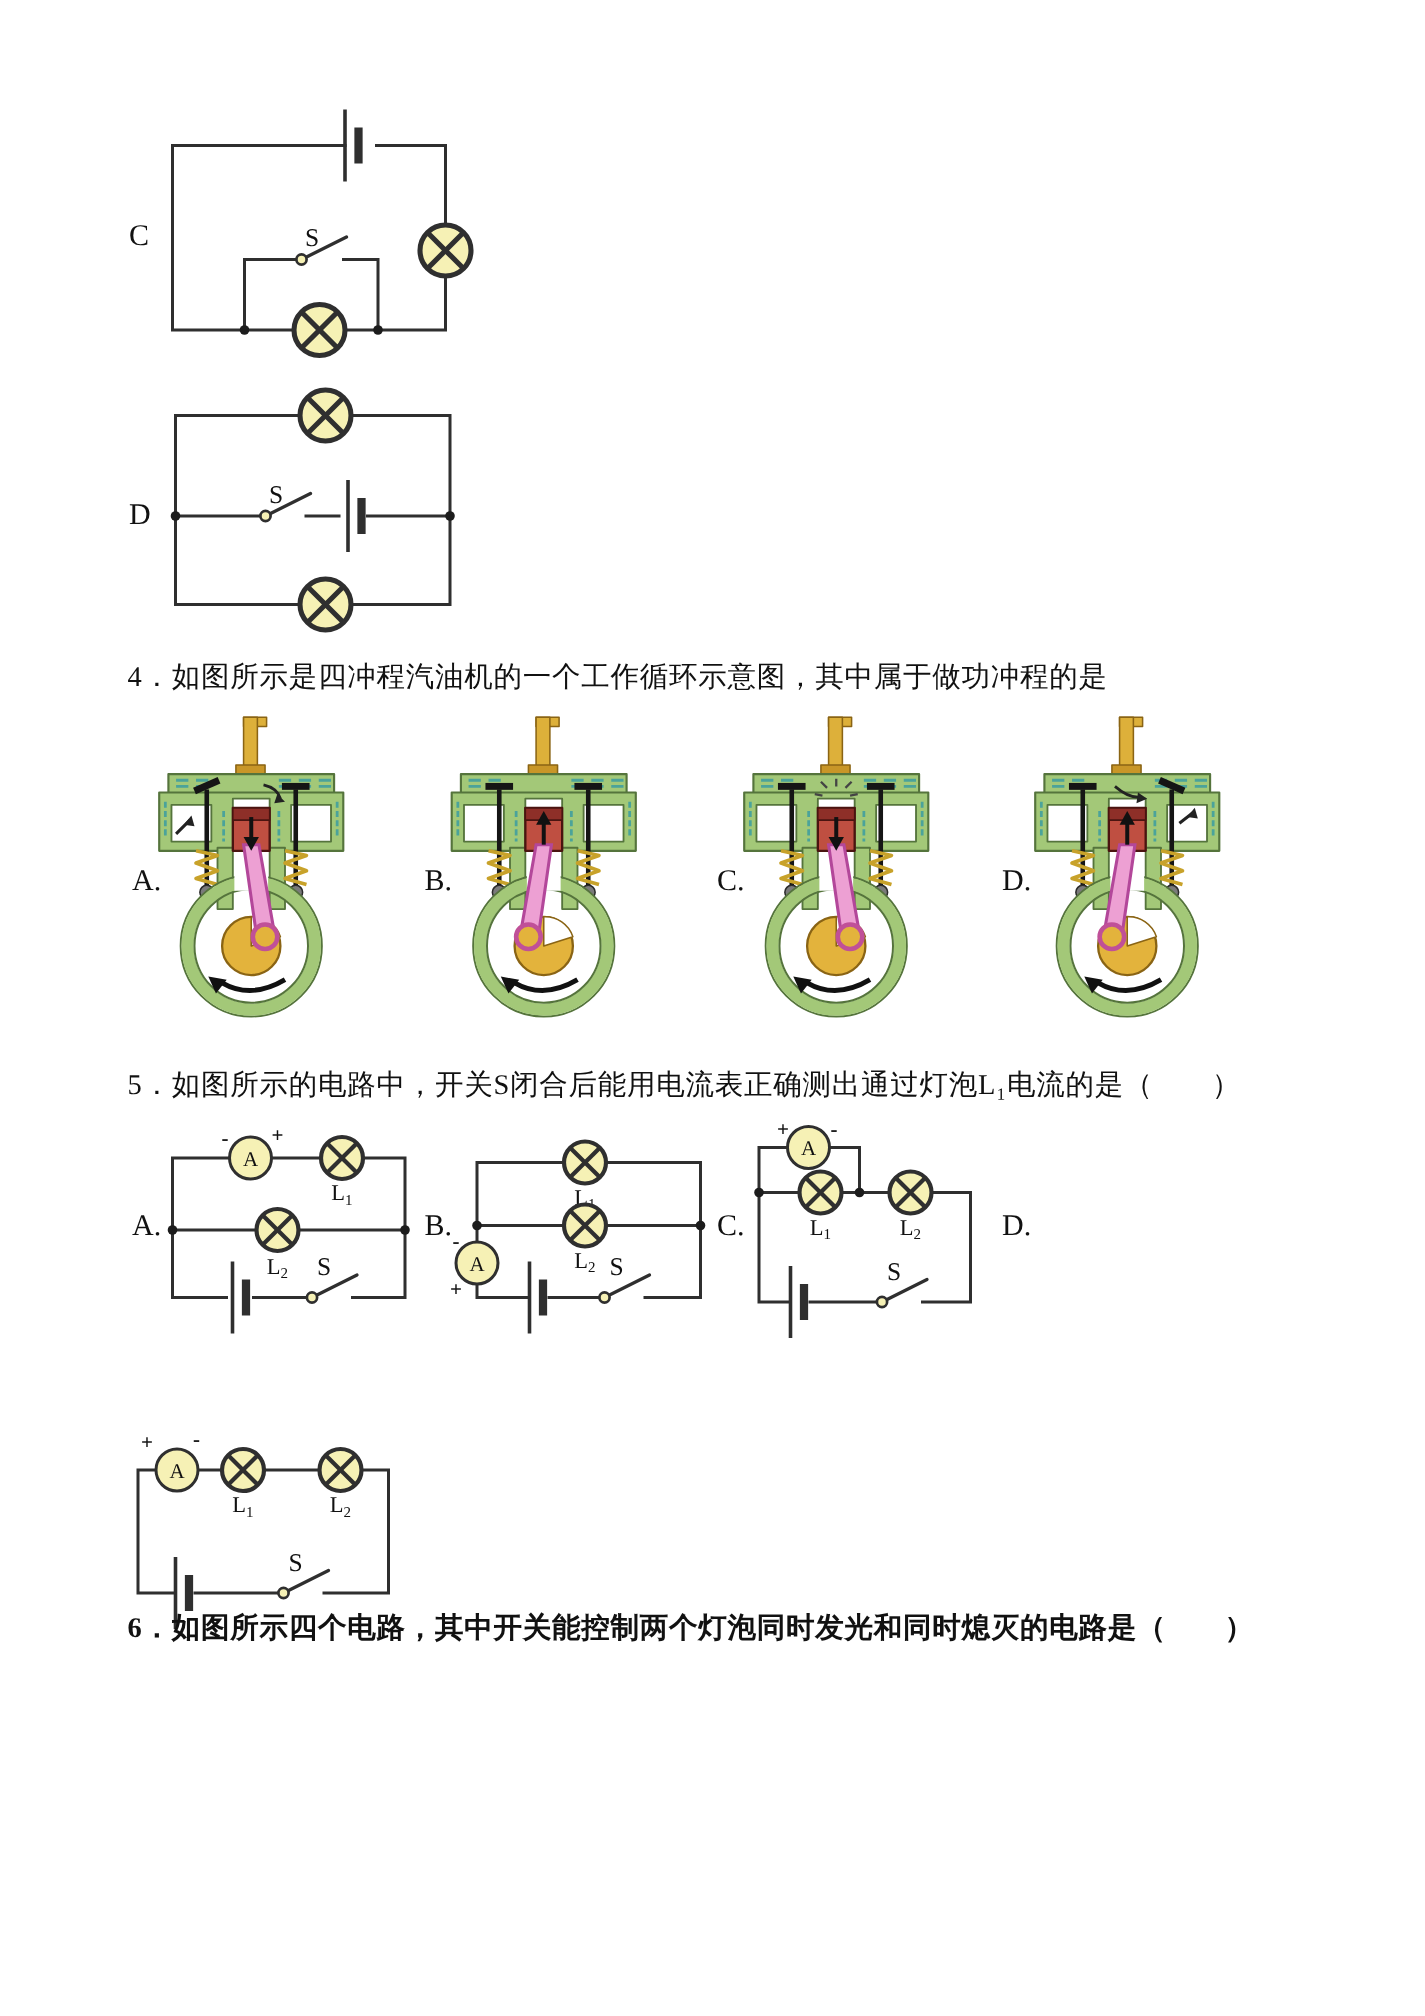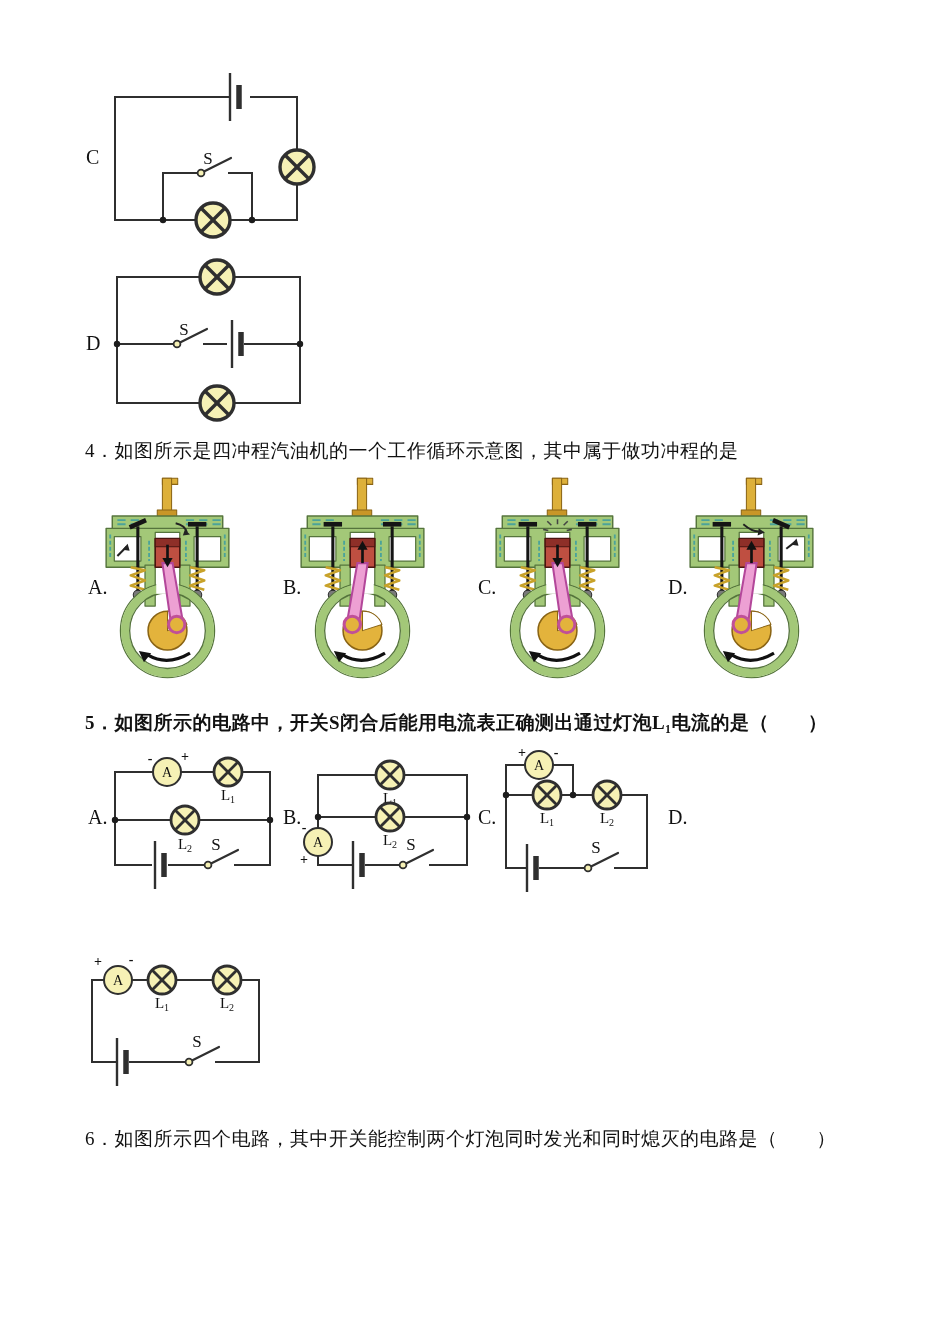--- a/index.html
+++ b/index.html
@@ -150,21 +150,21 @@
     <line x1="66" y1="84" x2="66" y2="69" stroke="#111" stroke-width="2.6"></line>
     <polygon points="61,71 71,71 66,62" fill="#111"></polygon>
     <g>
       <path d="M58,46 q8,7 15,7" fill="none" stroke="#222" stroke-width="1.8"></path>
       <polygon points="73,50 79,54 72,57" fill="#222"></polygon>
       <line x1="100" y1="70" x2="109" y2="63" stroke="#222" stroke-width="2"></line>
       <polygon points="110,60 112,67 105,66" fill="#222"></polygon>
     </g>
   </svg>
 
-  <div class="question" style="left:85px;top:710px;font-weight:bold;">5．如图所示的电路中，开关S闭合后能用电流表正确测出通过灯泡L₁电流的是（　　）</div>
+  <div class="question" style="left:85px;top:710px;">5．如图所示的电路中，开关S闭合后能用电流表正确测出通过灯泡L₁电流的是（　　）</div>
 
   <div class="optlabel" style="left:88px;top:806px;">A.</div>
   <svg style="left:105px;top:750px;" width="180" height="142" viewBox="0 0 180 142">
     <path class="wire" d="M10,22 H48 M76,22 H109 M137,22 H165 M10,22 V115 M165,22 V115 M10,70 H165 M10,115 H46 M64,115 H99 M130,115 H165"></path>
     <circle cx="62" cy="22" r="14" fill="#f6f1b5" stroke="#2f2f2f" stroke-width="2"></circle>
     <text x="62" y="27" text-anchor="middle" class="sym-a">A</text>
     <text x="45" y="13" text-anchor="middle" class="sym-pm">-</text>
     <text x="80" y="11" text-anchor="middle" class="sym-pm">+</text>
     <use href="#lamp" transform="translate(123,22) scale(1.4)"></use>
     <text x="123" y="50" text-anchor="middle" class="sym-l"><tspan>L</tspan><tspan font-size="10" dy="3">1</tspan></text>
@@ -223,15 +223,15 @@
     <text x="33" y="35" text-anchor="middle" class="sym-a">A</text>
     <use href="#lamp" transform="translate(77,30) scale(1.4)"></use>
     <text x="77" y="58" text-anchor="middle" class="sym-l"><tspan>L</tspan><tspan font-size="10" dy="3">1</tspan></text>
     <use href="#lamp" transform="translate(142,30) scale(1.4)"></use>
     <text x="142" y="58" text-anchor="middle" class="sym-l"><tspan>L</tspan><tspan font-size="10" dy="3">2</tspan></text>
     <use href="#batt" x="32" y="112"></use>
     <use href="#sw" x="104" y="112"></use>
     <text x="112" y="97" text-anchor="middle" class="sym-s">S</text>
   </svg>
 
-  <div class="question" style="left:85px;top:1126px;">6．如图所示四个电路，其中开关能控制两个灯泡同时发光和同时熄灭的电路是（　　）</div>
+  <div class="question" style="left:85px;top:1072px;font-weight:bold;">6．如图所示四个电路，其中开关能控制两个灯泡同时发光和同时熄灭的电路是（　　）</div>
 
 </div>
 
 </body></html>

